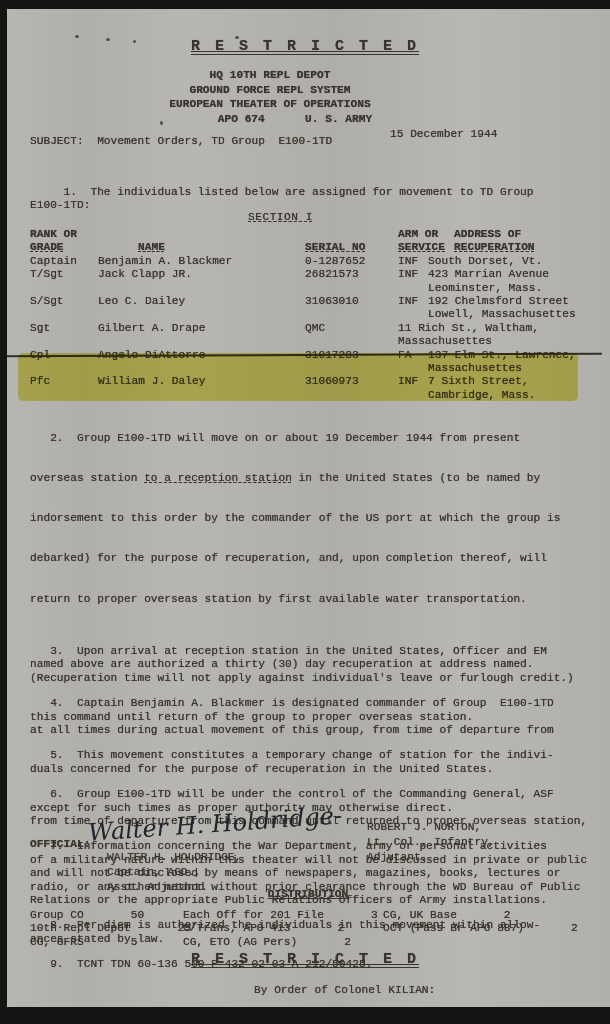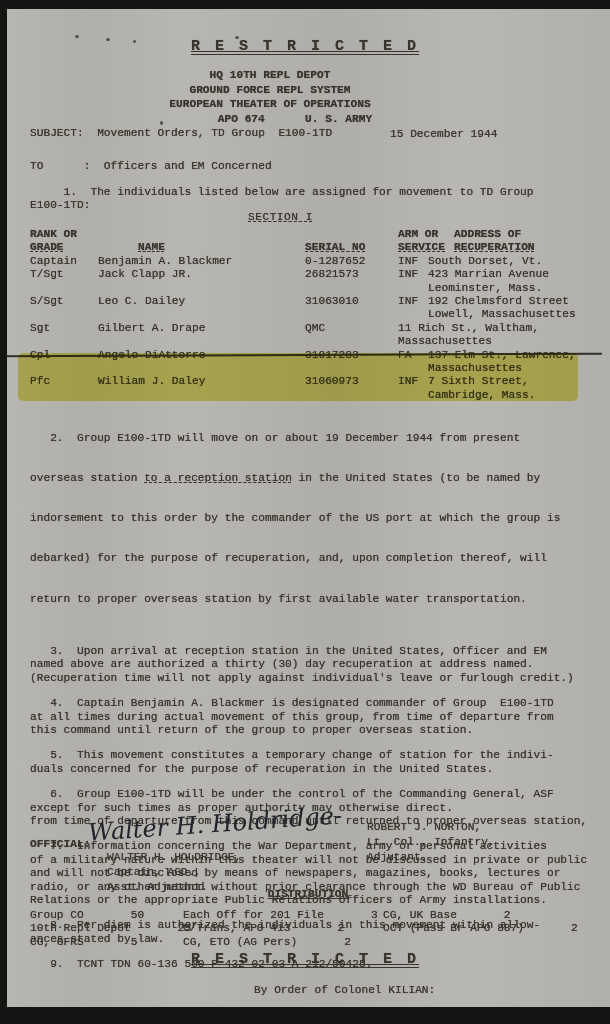--- a/index.html
+++ b/index.html
@@ -28,21 +28,21 @@
   .restricted.bottom { top:951px; }
 
   .letterhead { position:absolute; top:68px; left:30px; width:480px;
     text-align:center; font-weight:bold; line-height:14.5px; }
   .letterhead div { white-space:pre; }
   .letterhead .apo-line { margin-left:50px; }
 
   .date { position:absolute; top:128px; left:390px; white-space:pre; }
 
   .line { position:absolute; left:30px; white-space:pre; }
-  .subject { top:127px; }
+  .subject { top:135px; }
   .to { top:160px; }
 
   .para1 { position:absolute; top:186px; left:30px; line-height:13.4px; }
   .para1 div { white-space:pre; }
 
   .section-title { position:absolute; top:211px; left:248px; font-weight:normal;
     letter-spacing:0.5px; text-decoration:underline; text-decoration-style:dashed; }
 
   .roster { position:absolute; top:228px; left:30px; width:558px; line-height:13.4px; }
   .t-head, .t-row { display:grid; grid-template-columns:68px 207px 93px 30px auto; }
@@ -101,21 +101,20 @@
 
   <div class="letterhead">
     <div>HQ 10TH REPL DEPOT</div>
     <div>GROUND FORCE REPL SYSTEM</div>
     <div>EUROPEAN THEATER OF OPERATIONS</div>
     <div class="apo-line">APO 674      U. S. ARMY</div>
   </div>
   <div class="date">15 December 1944</div>
 
   <div class="line subject">SUBJECT:  Movement Orders, TD Group  E100-1TD</div>
-  <div class="line to">TO      :  Officers and EM Concerned</div>
 
   <div class="para1">
       <div>     1.  The individuals listed below are assigned for movement to TD Group</div>
       <div>E100-1TD:</div>
     </div>
 
   <div class="section-title">SECTION I</div>
 
   <div class="roster">
     <div class="t-head">
@@ -206,21 +205,21 @@
 
   <div class="bodytext">
     <div class="para">
       <div>   2.  Group E100-1TD will move on or about 19 December 1944 from present</div>
       <div><span>overseas station </span><span class="u-phrase">to a reception station</span><span> in the United States (to be named by</span></div>
       <div>indorsement to this order by the commander of the US port at which the group is</div>
       <div>debarked) for the purpose of recuperation, and, upon completion thereof, will</div>
       <div>return to proper overseas station by first available water transportation.</div>
     </div>
     <div class="para"><div>   3.  Upon arrival at reception station in the United States, Officer and EM</div><div>named above are authorized a thirty (30) day recuperation at address named.</div><div>(Recuperation time will not apply against individual's leave or furlough credit.)</div></div>
-    <div class="para"><div>   4.  Captain Benjamin A. Blackmer is designated commander of Group  E100-1TD</div><div>at all times during actual movement of this group, from time of departure from</div><div>this command until return of the group to proper overseas station.</div></div>
+    <div class="para"><div>   4.  Captain Benjamin A. Blackmer is designated commander of Group  E100-1TD</div><div>this command until return of the group to proper overseas station.</div><div>at all times during actual movement of this group, from time of departure from</div></div>
     <div class="para"><div>   5.  This movement constitutes a temporary change of station for the indivi-</div><div>duals concerned for the purpose of recuperation in the United States.</div></div>
     <div class="para"><div>   6.  Group E100-1TD will be under the control of the Commanding General, ASF</div><div>except for such times as proper authority may otherwise direct.</div><div>from time of departure from this command until returned to proper overseas station,</div></div>
     <div class="para"><div>   7.  Information concerning the War Department, army or personal activities</div><div>of a military nature within this theater will not be discussed in private or public</div><div>and will not be disclosed by means of newspapers, magazines, books, lectures or</div><div>radio, or any other method without prior clearance through the WD Bureau of Public</div><div>Relations or the appropriate Public Relations Officers of Army installations.</div></div>
     <div class="para"><div>   8.  Per diem is authorized the individuals in this movement within allow-</div><div>ances stated by law.</div></div>
     <div class="para"><div>   9.  TCNT TDN 60-136 500 P 432-02-03 A 212/50425.</div></div>
     <div class="para by-order">By Order of Colonel KILIAN:</div>
   </div>
 
   <div class="official-label">OFFICIAL:</div>
   <div class="sig-script">Walter H. Holdridge-</div>

